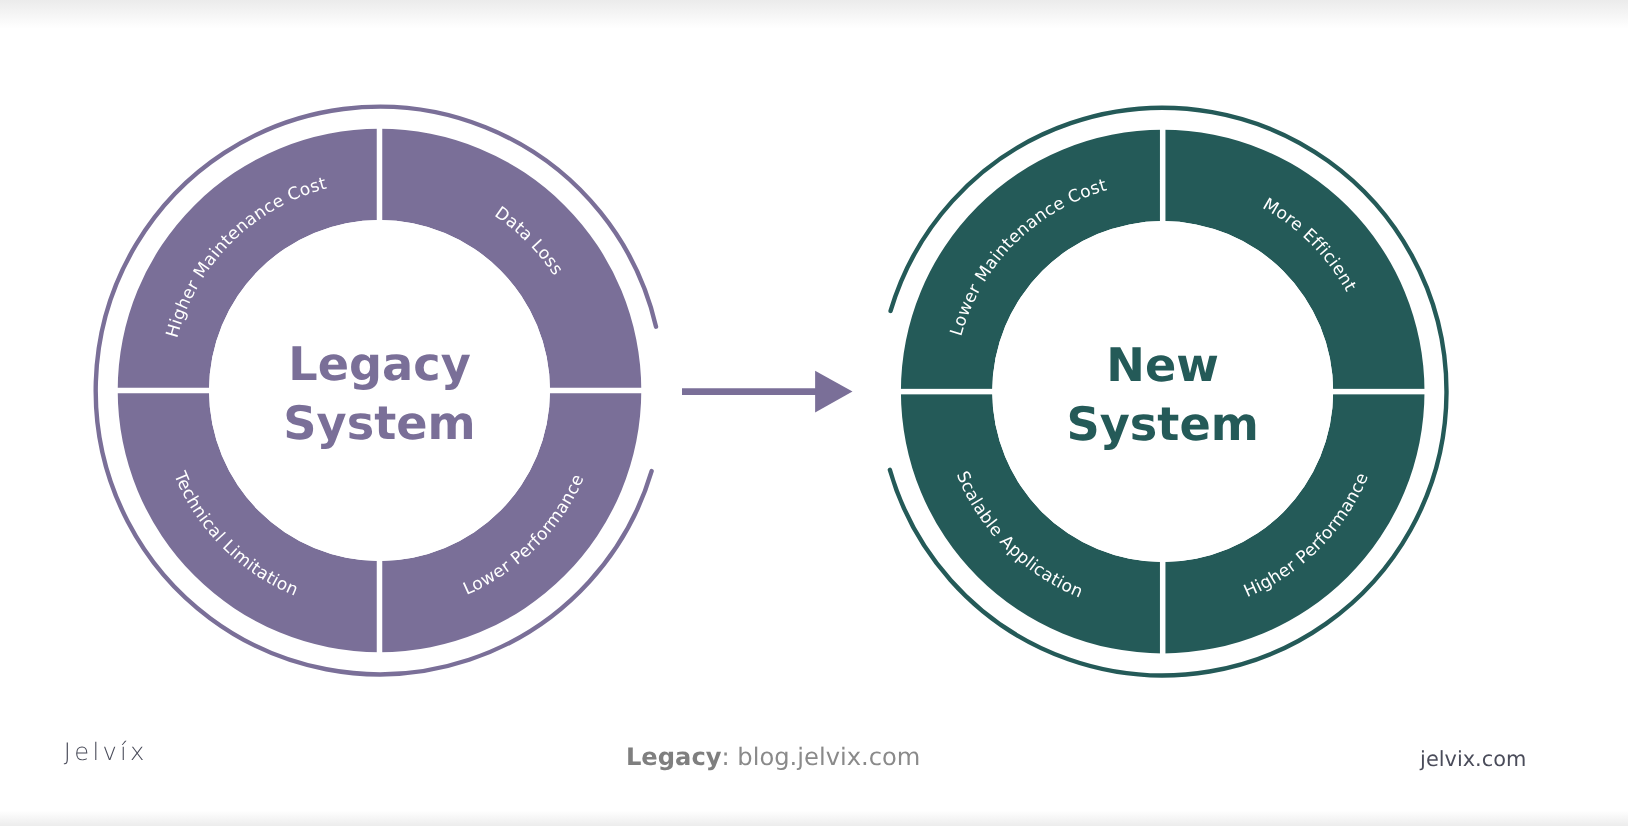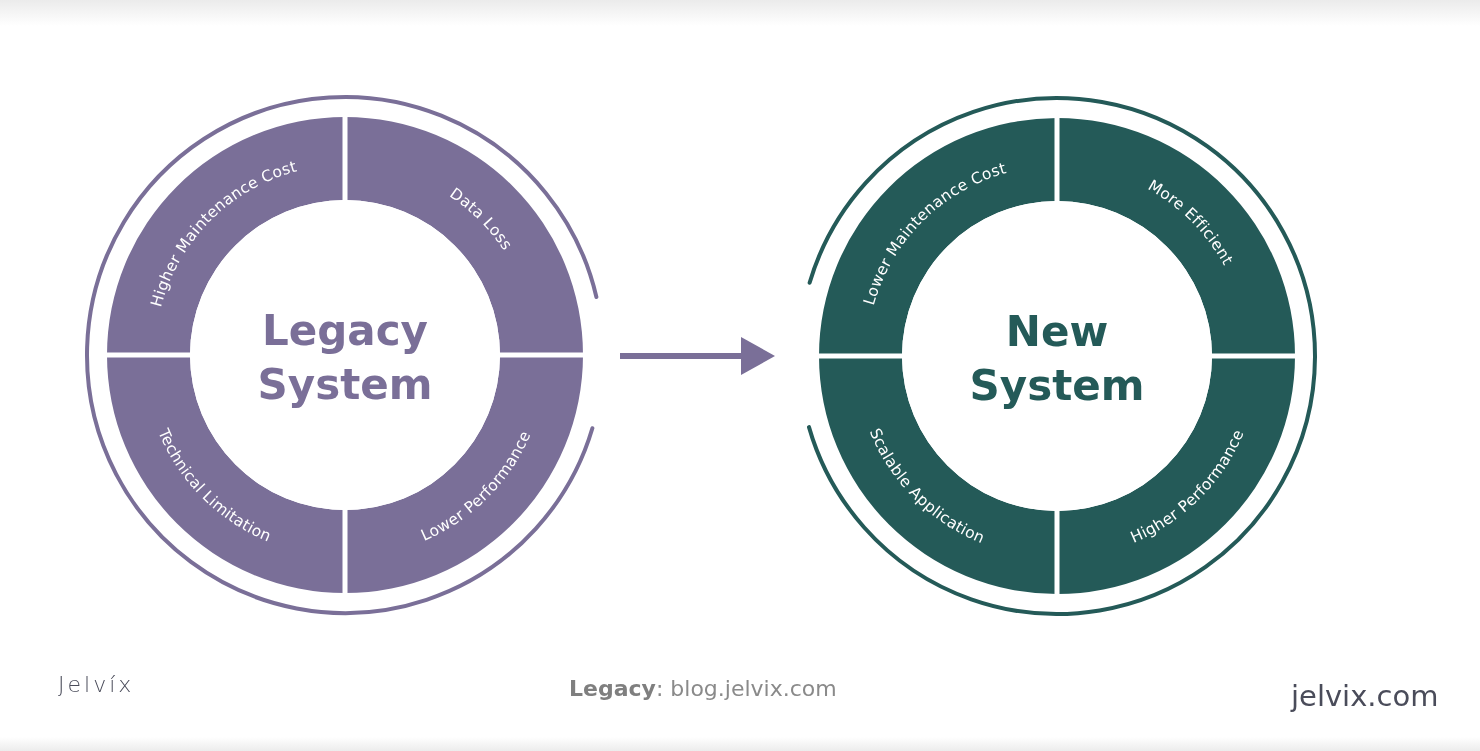--- a/index.html
+++ b/index.html
@@ -13,21 +13,21 @@
   .bottom-shade { position:absolute; left:0; bottom:0; width:1480px; height:14px;
     background:linear-gradient(rgba(255,255,255,0), #ececec); }
   svg#diagram { position:absolute; left:0; top:0; }
   .seg-label { font-family:"DejaVu Sans", sans-serif; font-size:15.5px; fill:#ffffff; letter-spacing:0.3px; }
   .center-title { font-family:"DejaVu Sans", sans-serif; font-weight:bold; font-size:42px; }
   .brand { position:absolute; left:58px; top:672px; font-family:"DejaVu Sans", sans-serif;
     font-size:22px; color:#4a4c5a; letter-spacing:3px; font-weight:300; }
   .source { position:absolute; left:569px; top:676px; font-size:22px; color:#8a8a8a;
     font-family:"DejaVu Sans", sans-serif; }
   .source b { font-weight:bold; color:#7f7f7f; }
-  .site { position:absolute; left:1291px; top:679px; font-size:29px; color:#4a4c5a;
+  .site { position:absolute; left:1291px; top:679px; font-size:19px; color:#4a4c5a;
     font-family:"DejaVu Sans", sans-serif; }
 </style>
 </head>
 <body>
 
 <div class="top-shade"></div>
 <div class="bottom-shade"></div>
 
 <svg id="diagram" width="1480" height="751" viewBox="0 0 1480 751">
   <g id="legacy-group">

